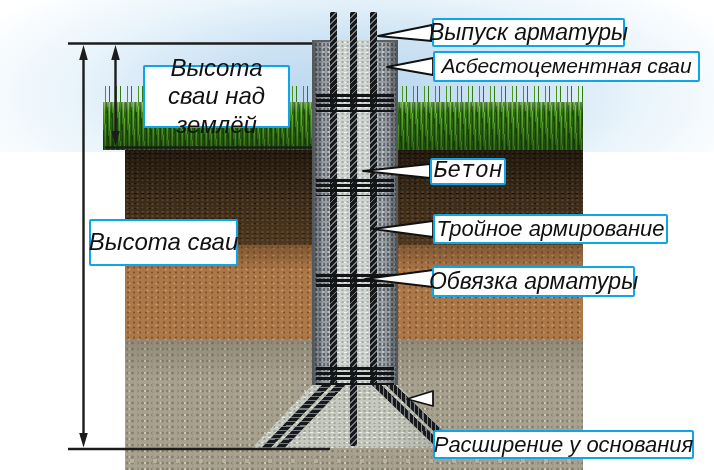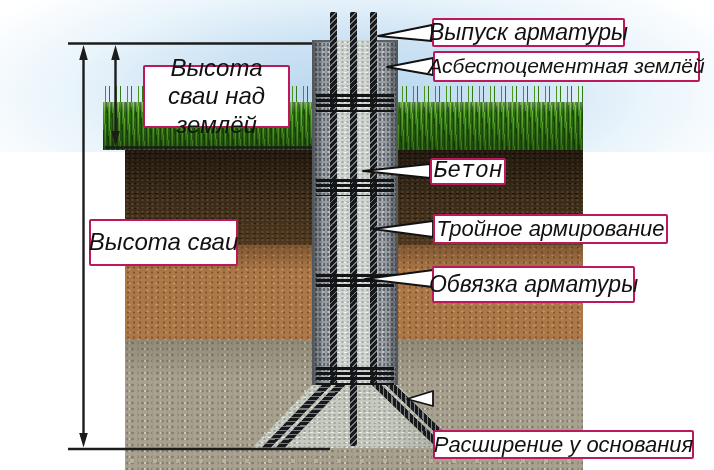--- a/index.html
+++ b/index.html
@@ -71,21 +71,21 @@
   .base .rebar{position:absolute;transform-origin:50% 0;}
   .bdl1{left:75px;top:-4px;height:96px;transform:rotate(44deg);}
   .bdl2{left:89px;top:-4px;height:96px;transform:rotate(44deg);}
   .bdr1{left:117px;top:-4px;height:96px;transform:rotate(-46deg);}
   .bdr2{left:131px;top:-4px;height:96px;transform:rotate(-46deg);}
   .bdc{left:98px;top:0;height:61px;}
 
   
   .overlay{left:0;top:0;width:714px;height:470px;pointer-events:none;}
   .callout{position:absolute;display:flex;align-items:center;justify-content:center;
-       background:#fff;border:2px solid #be185d;border-radius:2px;box-sizing:border-box;
+       background:#fff;border:2px solid #0ea5e9;border-radius:2px;box-sizing:border-box;
        font-style:italic;color:#111;text-align:center;line-height:1.18;white-space:nowrap;}
   .wrap{white-space:normal;}
   .fs21{font-size:21px;} .fs22{font-size:22px;} .fs23{font-size:23px;} .fs24{font-size:24px;}
 </style>
 </head>
 <body>
 
 <div class="stage">
 
   <div class="abs sky"></div>
@@ -133,27 +133,27 @@
       <polygon points="387,67 433,58 433,75"></polygon>
       <polygon points="363,171 430,164 430,178"></polygon>
       <polygon points="373,229 433,221 433,237"></polygon>
       <polygon points="365,279 433,270 433,287"></polygon>
       <polygon points="407,399 433,391 433,406"></polygon>
     </g>
   </svg>
 
   <div class="callout fs23" style="left:432px;top:18px;width:193px;height:29px;">Выпуск арматуры</div>
 
-  <div class="callout fs21" style="left:433px;top:51px;width:267px;height:31px;">Асбестоцементная землёй</div>
+  <div class="callout fs21" style="left:433px;top:51px;width:267px;height:31px;">Асбестоцементная сваи</div>
 
   <div class="callout fs24 wrap" style="left:143px;top:65px;width:147px;height:63px;padding:0 4px;font-style:italic;">Высота сваи над землёй</div>
 
   <div class="callout fs23" style="left:430px;top:158px;width:76px;height:27px;font-family:Liberation Mono, monospace;">Бетон</div>
 
   <div class="callout fs22" style="left:433px;top:214px;width:235px;height:30px;">Тройное армирование</div>
 
-  <div class="callout fs23" style="left:432px;top:266px;width:203px;height:37px;">Обвязка арматуры</div>
+  <div class="callout fs23" style="left:432px;top:266px;width:203px;height:31px;">Обвязка арматуры</div>
 
   <div class="callout fs24" style="left:89px;top:219px;width:149px;height:47px;">Высота сваи</div>
 
   <div class="callout fs22" style="left:433px;top:385px;width:261px;height:29px;margin-top:45px;">Расширение у основания</div>
 
 </div>
 
 </body></html>

